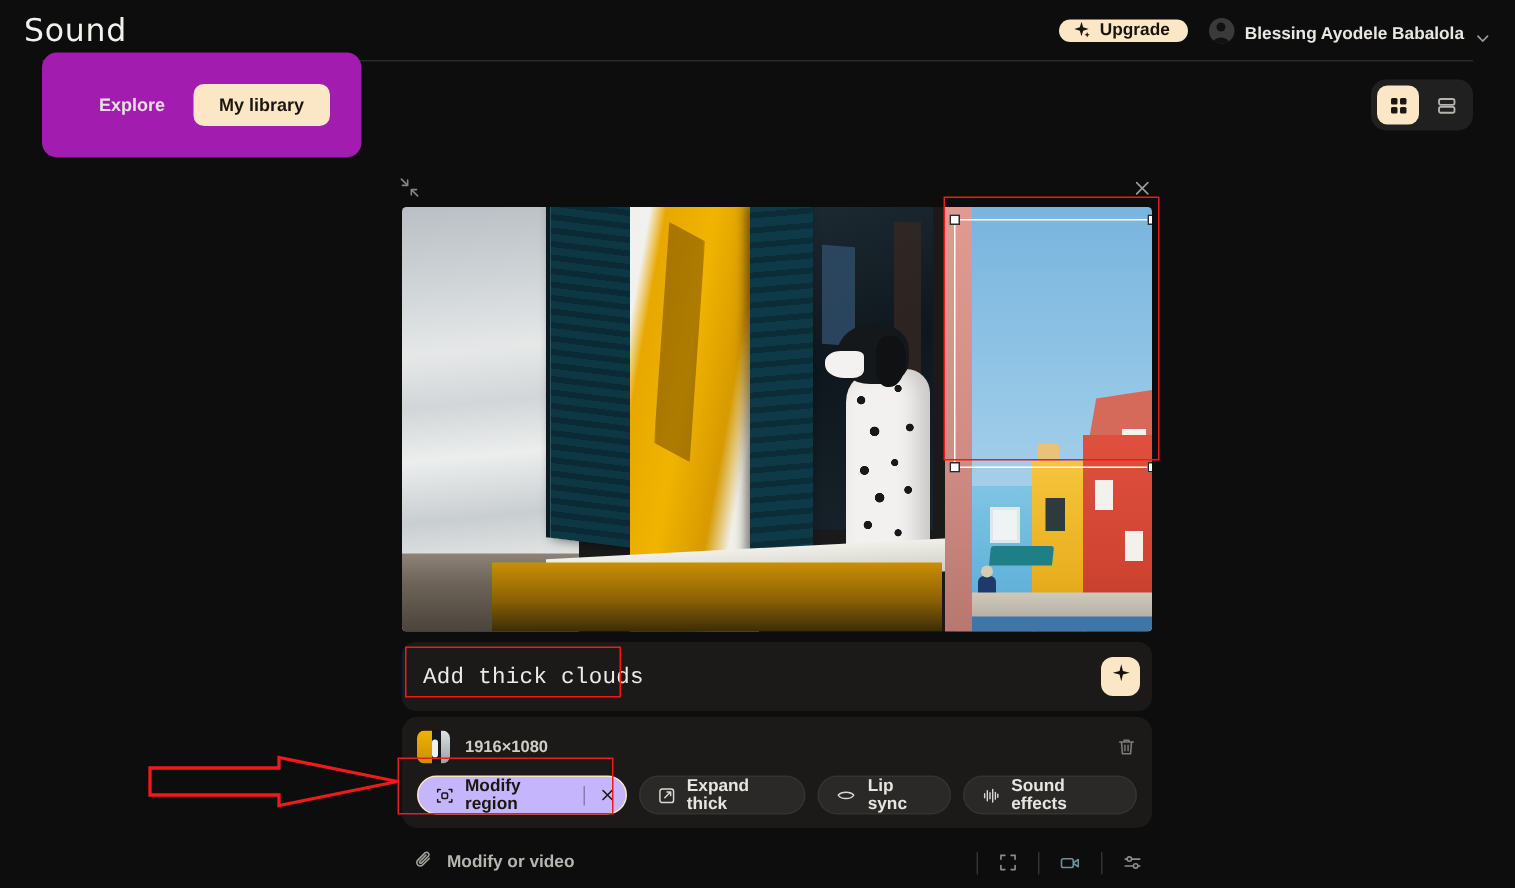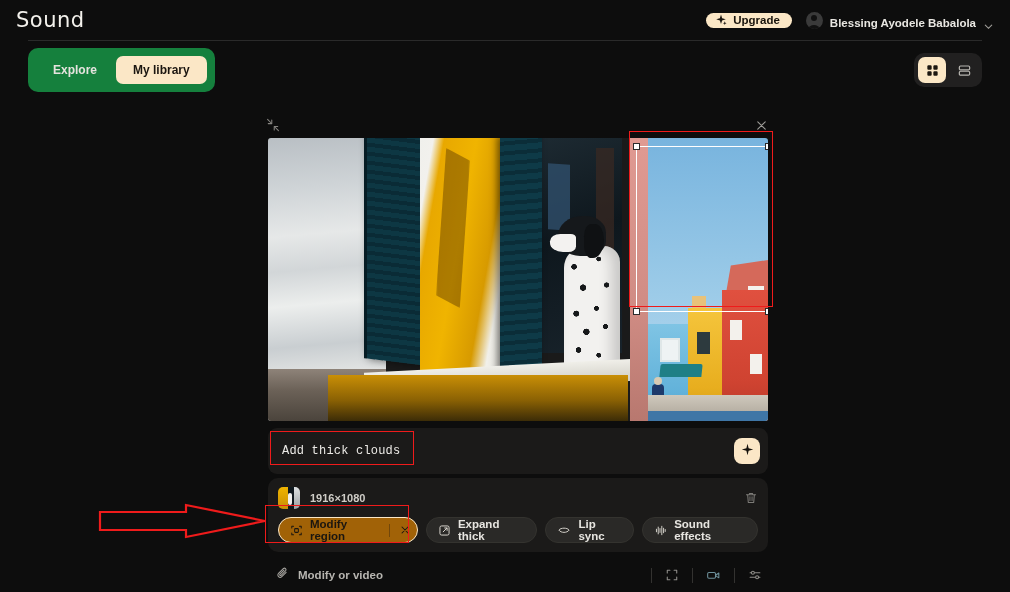--- a/index.html
+++ b/index.html
@@ -52,22 +52,22 @@
     background: #2a2a2a;
   }
 
   
   .tabrow {
     position: absolute; left: 0; top: 48px; width: 1010px; height: 44px;
     display: flex; align-items: center; justify-content: space-between;
     padding: 0 28px;
   }
   .seg {
-    display: flex; align-items: center; background: #15803d;
-    border-radius: 10px; padding: 8px; gap: 2px;
+    display: flex; align-items: center; background: #a21caf;
+    border-radius: 10px; padding: 21px; gap: 2px;
   }
   .seg-item {
     font-size: 12px; font-weight: 700; color: #e5e3de;
     padding: 7px 17px; border-radius: 7px; cursor: pointer;
   }
   .seg-item.active { background: #fbe7c6; color: #1b1610; }
 
   .viewtoggle {
     display: flex; align-items: center; background: #212020;
     border-radius: 10px; padding: 4px; gap: 4px;
@@ -286,21 +286,21 @@
   }
 
   
   .promptbox {
     position: absolute; left: 6px; top: 316px; width: 500px; height: 46px;
     background: #1b1a19; border-radius: 9px;
     display: flex; align-items: center; padding: 0 8px 0 14px;
   }
   .prompt-text {
     flex: 1; font-family: "Liberation Mono", monospace;
-    font-size: 12px; color: #eceae6; letter-spacing: .2px;
+    font-size: 15px; color: #eceae6; letter-spacing: .2px;
   }
   .gen-btn {
     width: 26px; height: 26px; border-radius: 8px; background: #fbe7c6;
     display: flex; align-items: center; justify-content: center; cursor: pointer;
   }
   .anno-prompt {
     position: absolute; left: 270px; top: 431px; width: 144px; height: 34px;
     border: 1.6px solid #ef1b1b; z-index: 30; pointer-events: none;
   }
 
@@ -329,21 +329,21 @@
   .res-label { font-size: 11px; color: #cfcdc7; font-weight: 600; }
 
   .tc-bottom { display: flex; align-items: center; gap: 8px; margin-top: 8px; }
   .pill {
     display: flex; align-items: center; gap: 7px; height: 26px;
     padding: 0 11px; border-radius: 13px; cursor: pointer;
     font-size: 11.5px; font-weight: 700; color: #e7e5e0;
     background: #2a2927; border: 1px solid #34332f;
   }
   .pill.active {
-    background: #a16207; color: #1b1610; border-color: #fbe7c6;
+    background: #c4b5fd; color: #1b1610; border-color: #fbe7c6;
     padding-right: 6px;
   }
   .pill .sep {
     width: 1px; height: 13px; background: rgba(27,22,16,.35); margin: 0 2px;
   }
   .pill svg { display: block; flex: none; }
   .anno-tool {
     position: absolute; left: 265px; top: 505px; width: 144px; height: 38px;
     border: 1.6px solid #ef1b1b; z-index: 30; pointer-events: none;
   }

